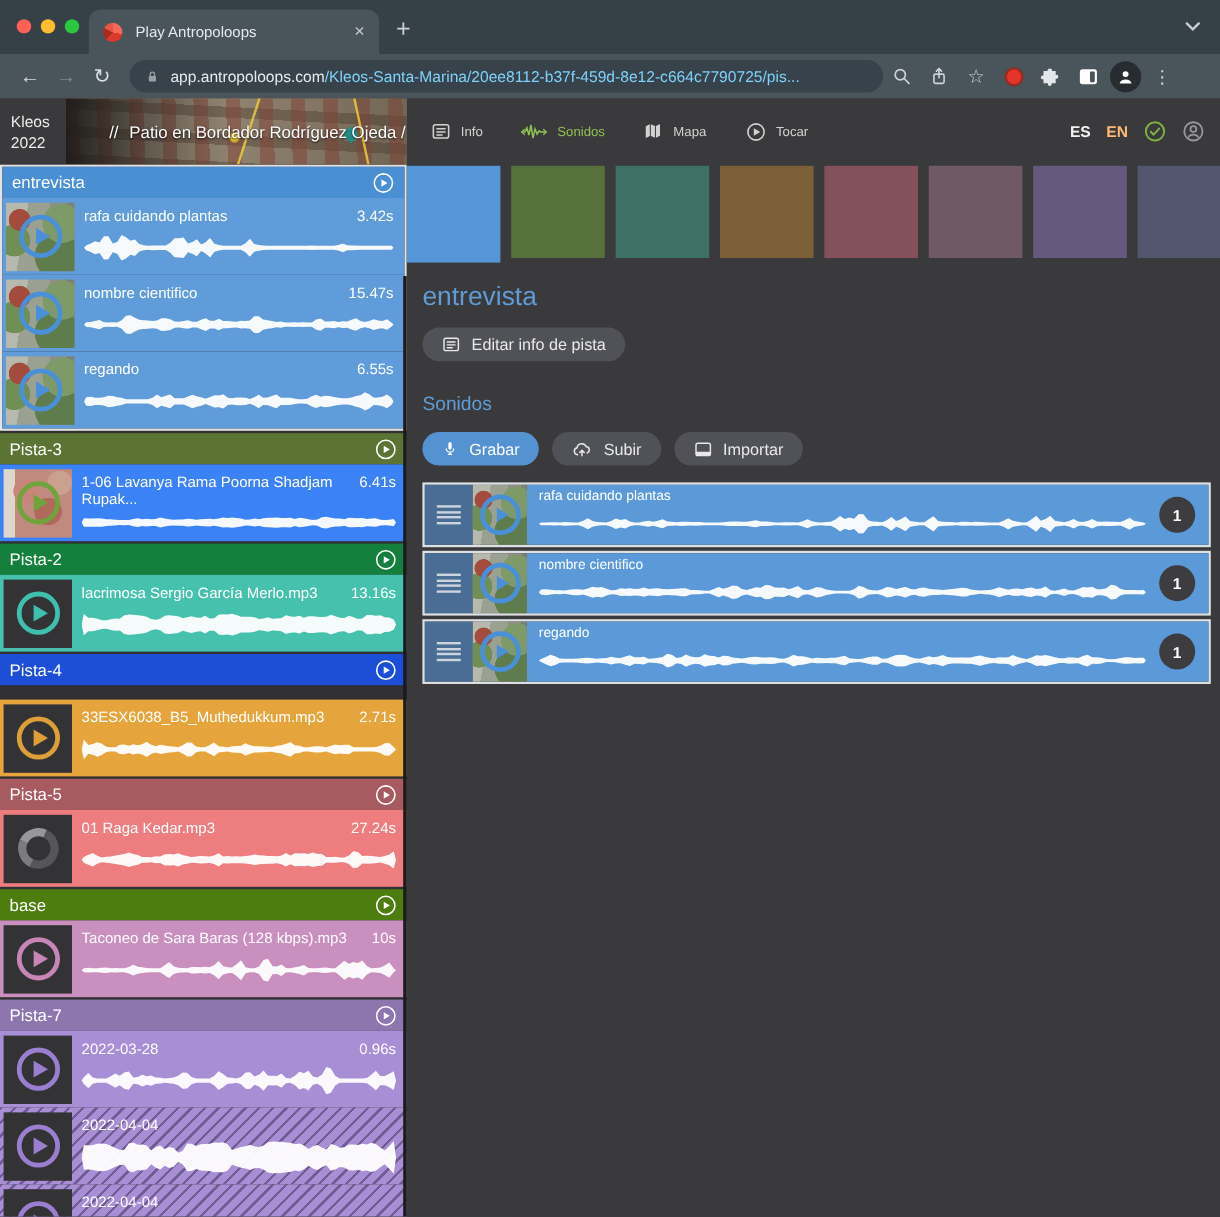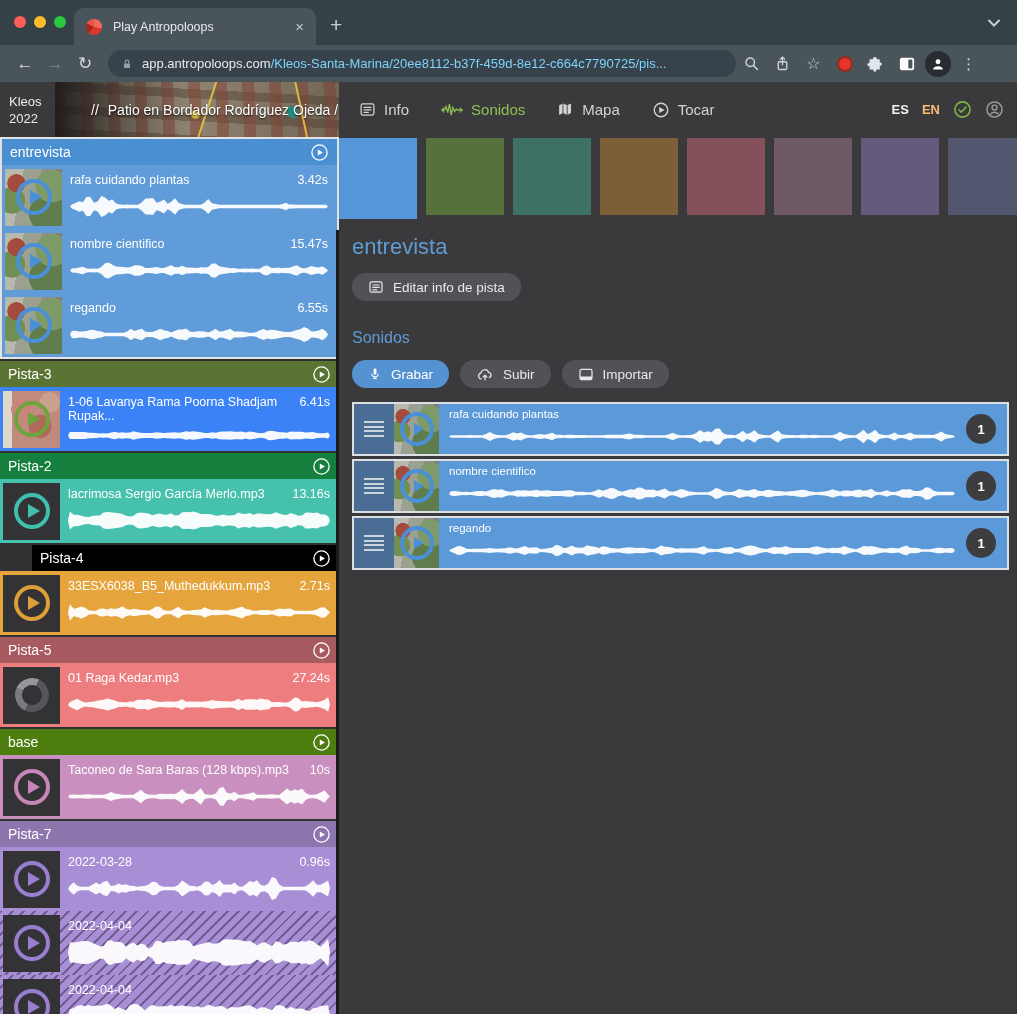--- a/index.html
+++ b/index.html
@@ -46,21 +46,21 @@
   .yline.a { left:150px; top:-6px; height:75px; transform:rotate(18deg); }
   .yline.b { left:246px; top:-6px; height:75px; transform:rotate(-12deg); }
   .pin-y { position:absolute; left:136px; top:28px; width:9px; height:9px; border-radius:50%;
            background:#e8c93e; border:1px solid #b99a22; }
   .pin-t { position:absolute; left:232px; top:24px; width:11px; height:11px; border-radius:50% 50% 50% 0;
            background:#1f8d84; transform:rotate(-45deg); }
   .crumb { position:relative; padding-left:36px; font-size:14px; color:#fff; white-space:nowrap;
            text-shadow:0 1px 2px rgba(0,0,0,.85); }
   .crumb .sep { margin-right:9px; }
   .nav-items { display:flex; gap:32px; margin-left:20px; align-items:center; }
-  .nav-item { display:flex; gap:8px; align-items:center; font-size:15px; color:#d2d2d2; cursor:pointer;justify-content:flex-end; }
+  .nav-item { display:flex; gap:8px; align-items:center; font-size:11px; color:#d2d2d2; cursor:pointer;justify-content:flex-end; }
   .nav-item.active { color:#8fc053; }
   .header-right { margin-left:auto; display:flex; align-items:center; gap:13px; margin-right:13px; }
   .lang { font-size:13px; color:#fdba74; font-weight:bold; }
   .lang.active { color:#f2f2f2; }
 
   
   .content { display:flex; height:877px; }
   #sidebar { width:339px; flex:0 0 339px; background:#313133; position:relative; overflow:hidden; }
   .scrollbar { position:absolute; right:0; top:93px; width:3px; height:784px; background:#1b1b1d; }
 
@@ -364,29 +364,29 @@
                 <span>lacrimosa Sergio García Merlo.mp3</span>
                 <span>13.16s</span>
               </div>
               <svg class="wave" viewBox="0 0 280 22" preserveAspectRatio="none">
                 <path d="M0,11 L2.0,4.7 L6.0,7.0 L10.0,7.0 L14.0,7.6 L18.0,8.4 L22.0,8.5 L26.0,7.8 L30.0,7.4 L34.0,7.5 L38.0,5.4 L42.0,5.0 L46.0,5.2 L50.0,5.5 L54.0,5.8 L58.0,6.4 L62.0,7.7 L66.0,8.2 L70.0,7.6 L74.0,5.7 L78.0,5.4 L82.0,5.7 L86.0,6.0 L90.0,7.3 L94.0,6.6 L98.0,6.0 L102.0,6.8 L106.0,7.0 L110.0,5.8 L114.0,7.4 L118.0,7.3 L122.0,5.2 L126.0,4.9 L130.0,5.1 L134.0,4.6 L138.0,5.3 L142.0,6.4 L146.0,6.3 L150.0,6.4 L154.0,6.7 L158.0,7.7 L162.0,7.4 L166.0,6.7 L170.0,7.5 L174.0,7.4 L178.0,7.1 L182.0,5.4 L186.0,6.2 L190.0,6.3 L194.0,5.7 L198.0,6.9 L202.0,6.1 L206.0,6.1 L210.0,6.3 L214.0,6.5 L218.0,6.3 L222.0,5.2 L226.0,6.1 L230.0,6.9 L234.0,7.1 L238.0,5.7 L242.0,6.5 L246.0,7.7 L250.0,7.4 L254.0,5.3 L258.0,5.3 L262.0,5.7 L266.0,5.4 L270.0,6.6 L274.0,6.8 L278.0,8.0 L280,11 L278.0,14.0 L274.0,15.2 L270.0,15.4 L266.0,16.6 L262.0,16.3 L258.0,16.7 L254.0,16.7 L250.0,14.6 L246.0,14.3 L242.0,15.5 L238.0,16.3 L234.0,14.9 L230.0,15.1 L226.0,15.9 L222.0,16.8 L218.0,15.7 L214.0,15.5 L210.0,15.7 L206.0,15.9 L202.0,15.9 L198.0,15.1 L194.0,16.3 L190.0,15.7 L186.0,15.8 L182.0,16.6 L178.0,14.9 L174.0,14.6 L170.0,14.5 L166.0,15.3 L162.0,14.6 L158.0,14.3 L154.0,15.3 L150.0,15.6 L146.0,15.7 L142.0,15.6 L138.0,16.7 L134.0,17.4 L130.0,16.9 L126.0,17.1 L122.0,16.8 L118.0,14.7 L114.0,14.6 L110.0,16.2 L106.0,15.0 L102.0,15.2 L98.0,16.0 L94.0,15.4 L90.0,14.7 L86.0,16.0 L82.0,16.3 L78.0,16.6 L74.0,16.3 L70.0,14.4 L66.0,13.8 L62.0,14.3 L58.0,15.6 L54.0,16.2 L50.0,16.5 L46.0,16.8 L42.0,17.0 L38.0,16.6 L34.0,14.5 L30.0,14.6 L26.0,14.2 L22.0,13.5 L18.0,13.6 L14.0,14.4 L10.0,15.0 L6.0,15.0 L2.0,17.3 Z" fill="rgba(255,255,255,0.95)"></path>
               </svg>
             </div>
           </div>
         </section>
         <section class="track">
-          <div class="track-header" style="background: #000000; margin-left: 32px;">
+          <div class="track-header" style="background: #1d4ed8;">
             <span>Pista-4</span>
             <span class="grow"></span>
             <svg width="19" height="19" viewBox="0 0 20 20">
               <circle cx="10" cy="10" r="8" stroke="#fff" stroke-width="1.4" fill="none"></circle>
               <path d="M8.2 6.8 L13.6 10 L8.2 13.2 Z" fill="#fff"></path>
             </svg>
           </div>
-          <div class="clip" style="background: rgb(230, 164, 61);">
+          <div class="clip" style="background: rgb(230, 164, 61); margin-top: 12px;">
             <div class="thumb thumb-dark">
               <span class="ring" style="color:#df9f38">
                 <span class="tri"></span>
               </span>
             </div>
             <div class="clip-body">
               <div class="clip-top">
                 <span>33ESX6038_B5_Muthedukkum.mp3</span>
                 <span>2.71s</span>
               </div>

